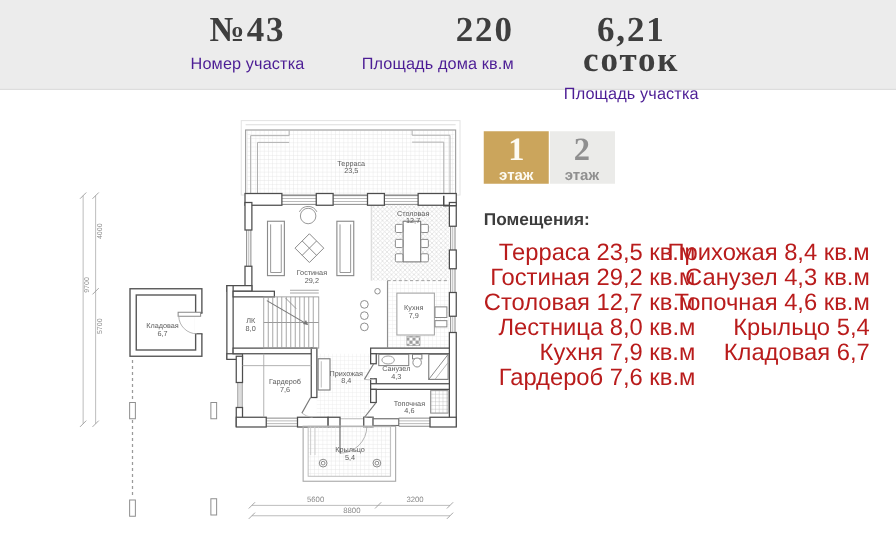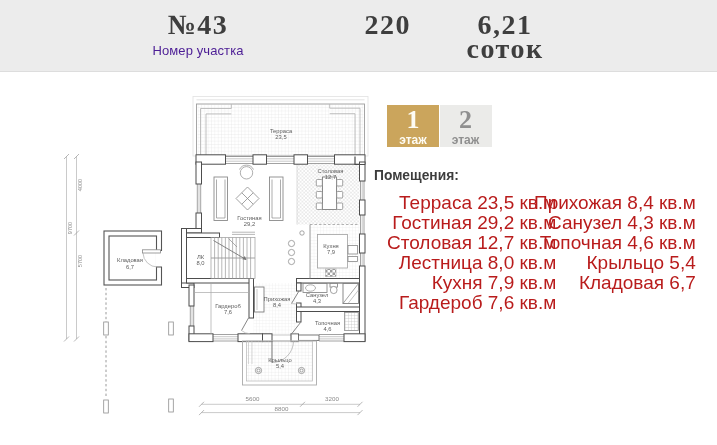--- a/index.html
+++ b/index.html
@@ -10,43 +10,45 @@
   .stat{position:absolute;text-align:center;}
   .stat .num{font-family:"Liberation Serif",serif;font-weight:bold;
        font-size:28px;color:#3e3e3e;line-height:24px;letter-spacing:1.5px;}
   .stat .lbl{font-size:13px;color:#4c1d95;margin-top:6px;letter-spacing:0.1px;}
   .tab{position:absolute;top:104.5px;width:52px;height:42.5px;text-align:center;}
   .tab .big{font-family:"Liberation Serif",serif;font-weight:bold;
        font-size:26px;line-height:26px;margin-top:2px;}
   .tab .sm{font-size:12px;margin-top:0px;font-weight:bold;}
   #tab1{left:387px;background:#cba55c;color:#fdfbf3;}
   #tab2{left:439.5px;background:#ebebe9;color:#8f8f8f;}
-  .rooms-title{position:absolute;left:374px;top:168px;font-size:13.8px;
+  .rooms-title{position:absolute;left:387px;top:168px;font-size:13.8px;
        font-weight:bold;color:#3d3d3d;}
   .col{position:absolute;top:193px;font-size:19px;color:#b91c1c;
        line-height:20.1px;white-space:nowrap;text-align:right;}
   #col1{left:387px;}
   #col2{left:534px;}
 </style>
 </head>
 <body>
 
 <div class="hdr"></div>
 
 <div class="stat" style="left:130px;top:13px;width:136px;">
   <div class="num">№43</div>
   <div class="lbl">Номер участка</div>
 </div>
 
 <div class="stat" style="left:271px;top:13px;width:140px;text-align:right;">
   <div class="num">220</div>
+  <div class="lbl">Площадь дома кв.м</div>
 </div>
 
 <div class="stat" style="left:435px;top:13px;width:140px;">
   <div class="num">6,21 соток</div>
+  <div class="lbl">Площадь участка</div>
 </div>
 
 <div class="tab" id="tab1">
     <div class="big">1</div>
     <div class="sm">этаж</div>
   </div>
 
 <div class="tab" id="tab2">
     <div class="big">2</div>
     <div class="sm">этаж</div>

